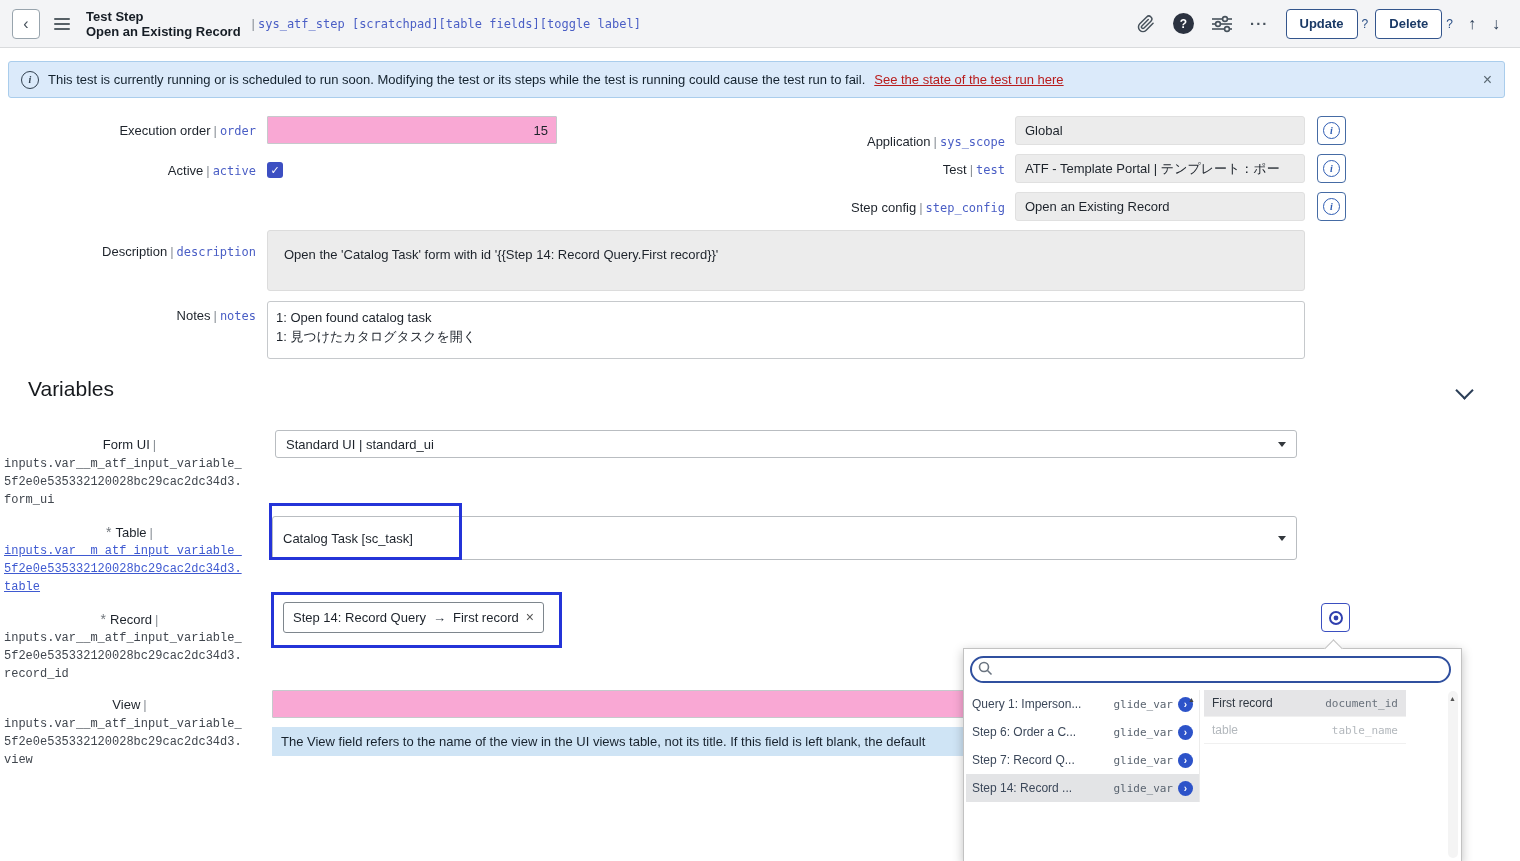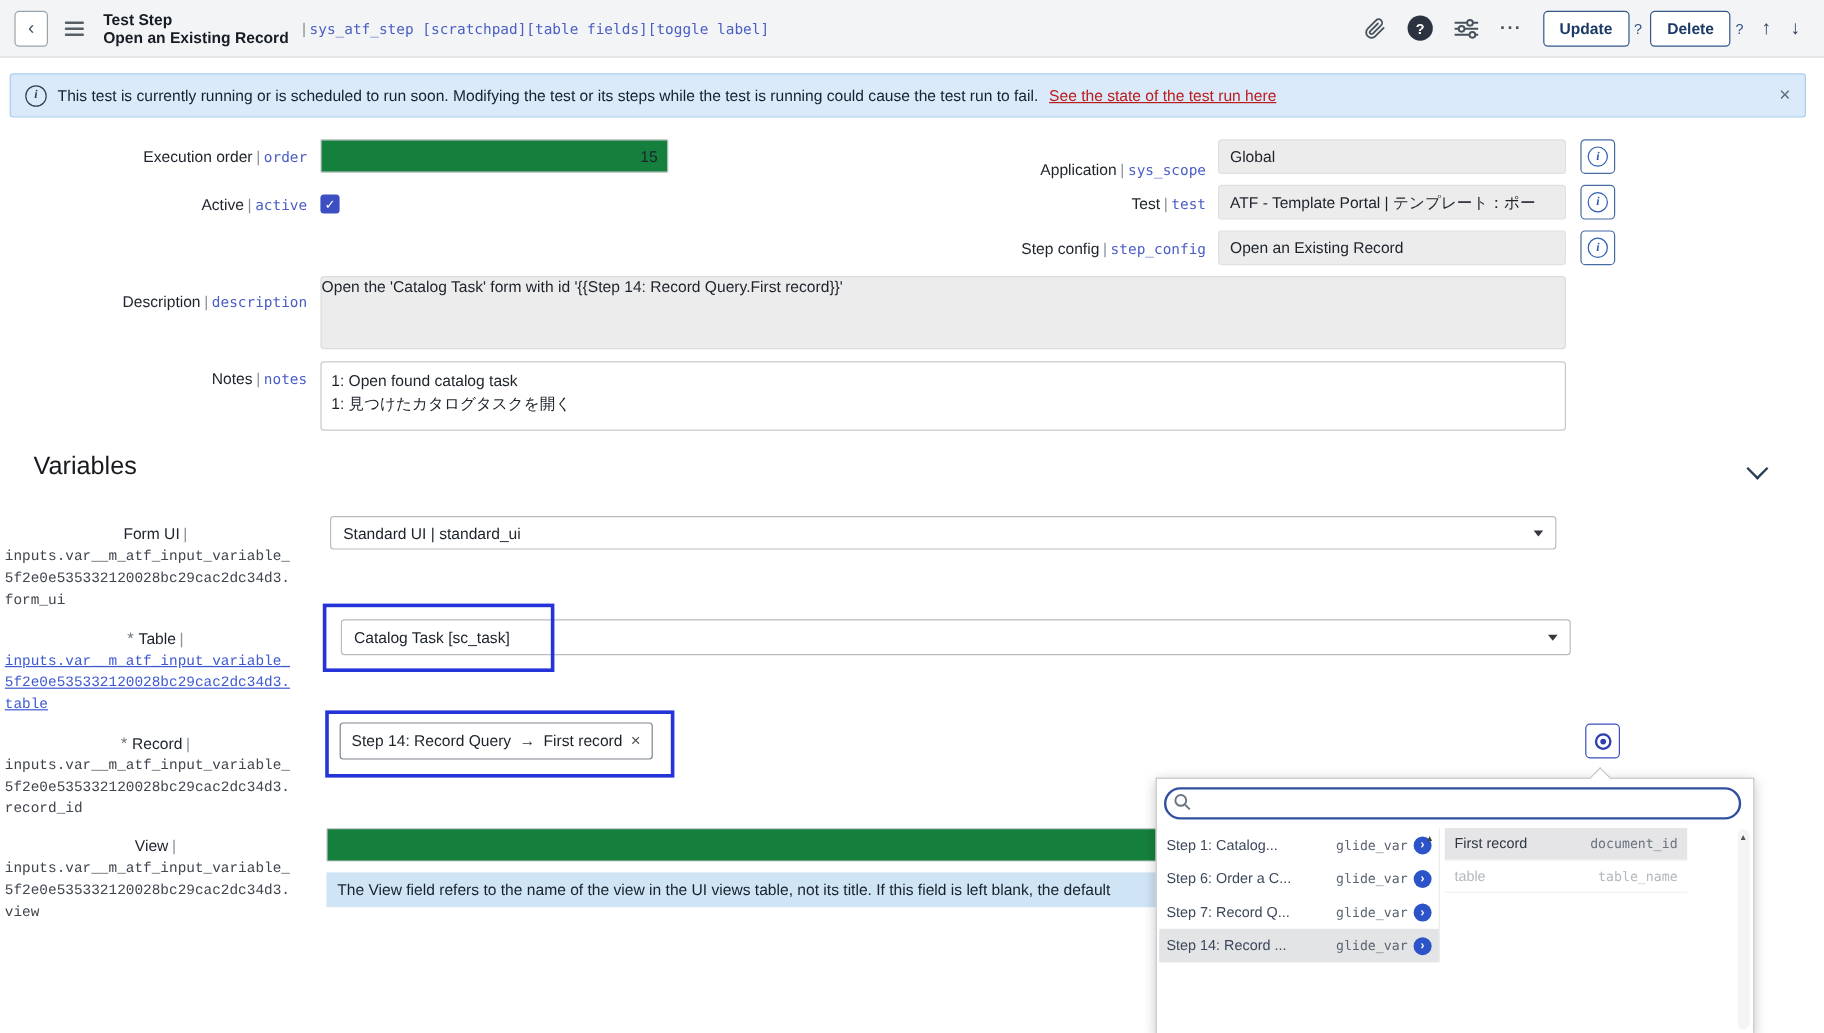--- a/index.html
+++ b/index.html
@@ -6,21 +6,21 @@
   body{width:1520px;height:861px;overflow:hidden;position:relative;background:#fff;
        font-family:"Liberation Sans",sans-serif;font-size:13px;color:#1d232b}
   .abs{position:absolute}
   .mono{font-family:"DejaVu Sans Mono",monospace;font-size:12px;color:#4a5ec5}
   .path{font-family:Liberation Mono, monospace;font-size:12px;color:#40464e;line-height:18px;position:absolute;left:4px;width:262px;text-align:left}
   .path.link{color:#3f5ad1;text-decoration:underline}
   .pipe{color:#8a9097;padding:0 3px}
   .row-label{position:absolute;left:0;width:256px;text-align:right;white-space:nowrap}
   .row-label-r{position:absolute;left:640px;width:365px;text-align:right;white-space:nowrap}
   .lbl-var{position:absolute;left:0;width:262px;text-align:center;white-space:nowrap}
-  .input{border:1px solid #c6c9cc;border-radius:1px;background:#15803d;box-sizing:border-box;
+  .input{border:1px solid #c6c9cc;border-radius:1px;background:#f9a8d4;box-sizing:border-box;
          font:13px "Liberation Sans",sans-serif;color:#1d232b}
   .readonly{background:#ececec;border:1px solid #e0e0e0;border-radius:3px;display:flex;align-items:center;
             padding:0 9px;white-space:nowrap;overflow:hidden;box-sizing:border-box}
   .infobtn{width:29px;height:29px;border:1px solid #456ba4;border-radius:4px;background:#fff;
            display:flex;align-items:center;justify-content:center;cursor:pointer;box-sizing:border-box}
   .icircle{width:15px;height:15px;border:1.5px solid #2f5db3;border-radius:50%;color:#2f5db3;font-size:10px;
            font-weight:bold;display:flex;align-items:center;justify-content:center;
            font-family:"Liberation Serif",serif;font-style:italic}
   .select{border:1px solid #b9bdc1;border-radius:3px;background:#fff;display:flex;align-items:center;
           padding:0 10px;cursor:pointer;box-sizing:border-box;position:absolute}
@@ -161,21 +161,21 @@
 <div class="row-label" style="top:163px">
   <span>Active</span><span class="pipe">|</span><span class="mono">active</span>
 </div>
 <div class="checkbox" style="top:162px;left:267px">
   <span>✓</span>
 </div>
 
 <div class="row-label" style="top:244px">
   <span>Description</span><span class="pipe">|</span><span class="mono">description</span>
 </div>
-<div class="textbox" style="top:230px;left:267px;width:1038px;height:61px;background:#ececec;border:1px solid #dcdcdc;padding:0">
+<div class="textbox" style="top:230px;left:267px;width:1038px;height:61px;background:#ececec;border:1px solid #dcdcdc;padding:16px">
   <span>Open the 'Catalog Task' form with id '{{Step 14: Record Query.First record}}'</span>
 </div>
 
 <div class="row-label" style="top:308px">
   <span>Notes</span><span class="pipe">|</span><span class="mono">notes</span>
 </div>
 <div class="textbox" style="top:301px;left:267px;width:1038px;height:58px;background:#fff;border:1px solid #c6c9cc;padding:6px 8px;line-height:19px">
   <div>1: Open found catalog task</div>
   <div>1: 見つけたカタログタスクを開く</div>
 </div>
@@ -223,21 +223,21 @@
   <span>Standard UI | standard_ui</span>
   <span class="caret"></span>
 </div>
 
 <div class="lbl-var" style="top:524px">
   <span class="asterisk">*</span><span>Table</span><span class="pipe">|</span>
 </div>
 <div class="path link" style="top:542px">inputs.var__m_atf_input_variable_</div>
 <div class="path link" style="top:560px">5f2e0e535332120028bc29cac2dc34d3.</div>
 <div class="path link" style="top:578px">table</div>
-<div class="select" style="top:516px;left:284px;width:1025px;height:30px">
+<div class="select" style="top:516px;left:272px;width:1025px;height:44px">
   <span>Catalog Task [sc_task]</span>
   <span class="caret"></span>
 </div>
 <div class="annot" style="top:503px;left:269px;width:187px;height:51px"></div>
 
 <div class="lbl-var" style="top:611px">
   <span class="asterisk">*</span><span>Record</span><span class="pipe">|</span>
 </div>
 <div class="path" style="top:629px">inputs.var__m_atf_input_variable_</div>
 <div class="path" style="top:647px">5f2e0e535332120028bc29cac2dc34d3.</div>
@@ -274,21 +274,21 @@
   <input class="search" style="">
   <span class="searchicon">
     <svg width="15" height="15" viewBox="0 0 15 15">
       <circle cx="6" cy="6" r="4.5" stroke="#6a7480" stroke-width="1.6" fill="none"></circle>
       <line x1="9.5" y1="9.5" x2="13.5" y2="13.5" stroke="#6a7480" stroke-width="1.6"></line>
     </svg>
   </span>
 
   <div class="steplist">
     <div class="steprow">
-      <span class="steplabel">Step 1: Catalog...</span>
+      <span class="steplabel">Query 1: Imperson...</span>
       <span class="steptype">glide_var</span>
       <span class="drill">›</span>
     </div>
     <div class="steprow">
       <span class="steplabel">Step 6: Order a C...</span>
       <span class="steptype">glide_var</span>
       <span class="drill">›</span>
     </div>
     <div class="steprow">
       <span class="steplabel">Step 7: Record Q...</span>

